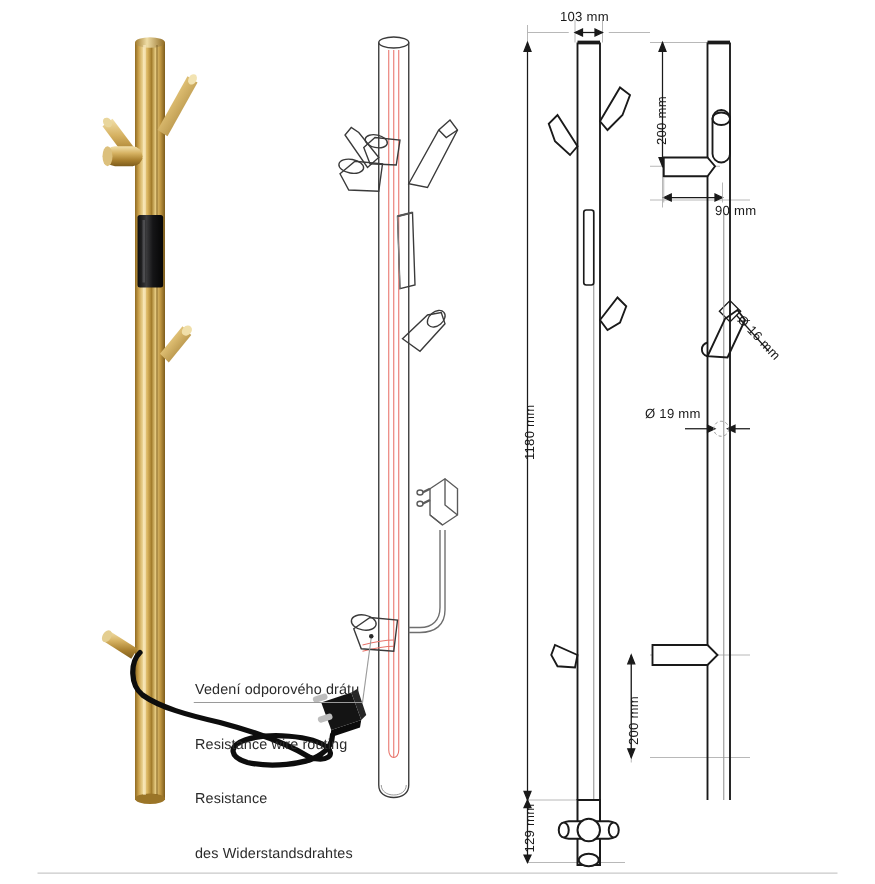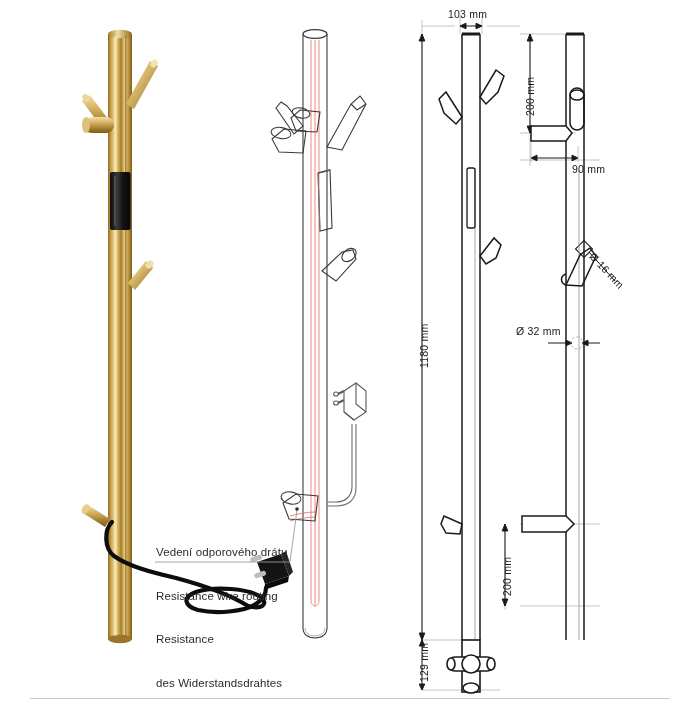--- a/index.html
+++ b/index.html
@@ -357,18 +357,18 @@
   <div class="dimtext rot90" style="left:418px; top:368px;">1180 mm</div>
 
   <div class="dimtext rot90" style="left:418px; top:682px;">129 mm</div>
 
   <div class="dimtext rot90" style="left:524px; top:116px;">200 mm</div>
 
   <div class="dimtext" style="left:532px; top:163px;margin-left:40px;">90 mm</div>
 
   <div class="dimtext rot45" style="left:596px; top:250px;">Ø 16 mm</div>
 
-  <div class="dimtext" style="left:516px; top:325px;">Ø 32 mm</div>
+  <div class="dimtext" style="left:516px; top:325px;">Ø 19 mm</div>
 
   <div class="dimtext rot90" style="left:501px; top:596px;">200 mm</div>
 
   <div class="footrule"></div>
 </div>
 
 </body></html>

